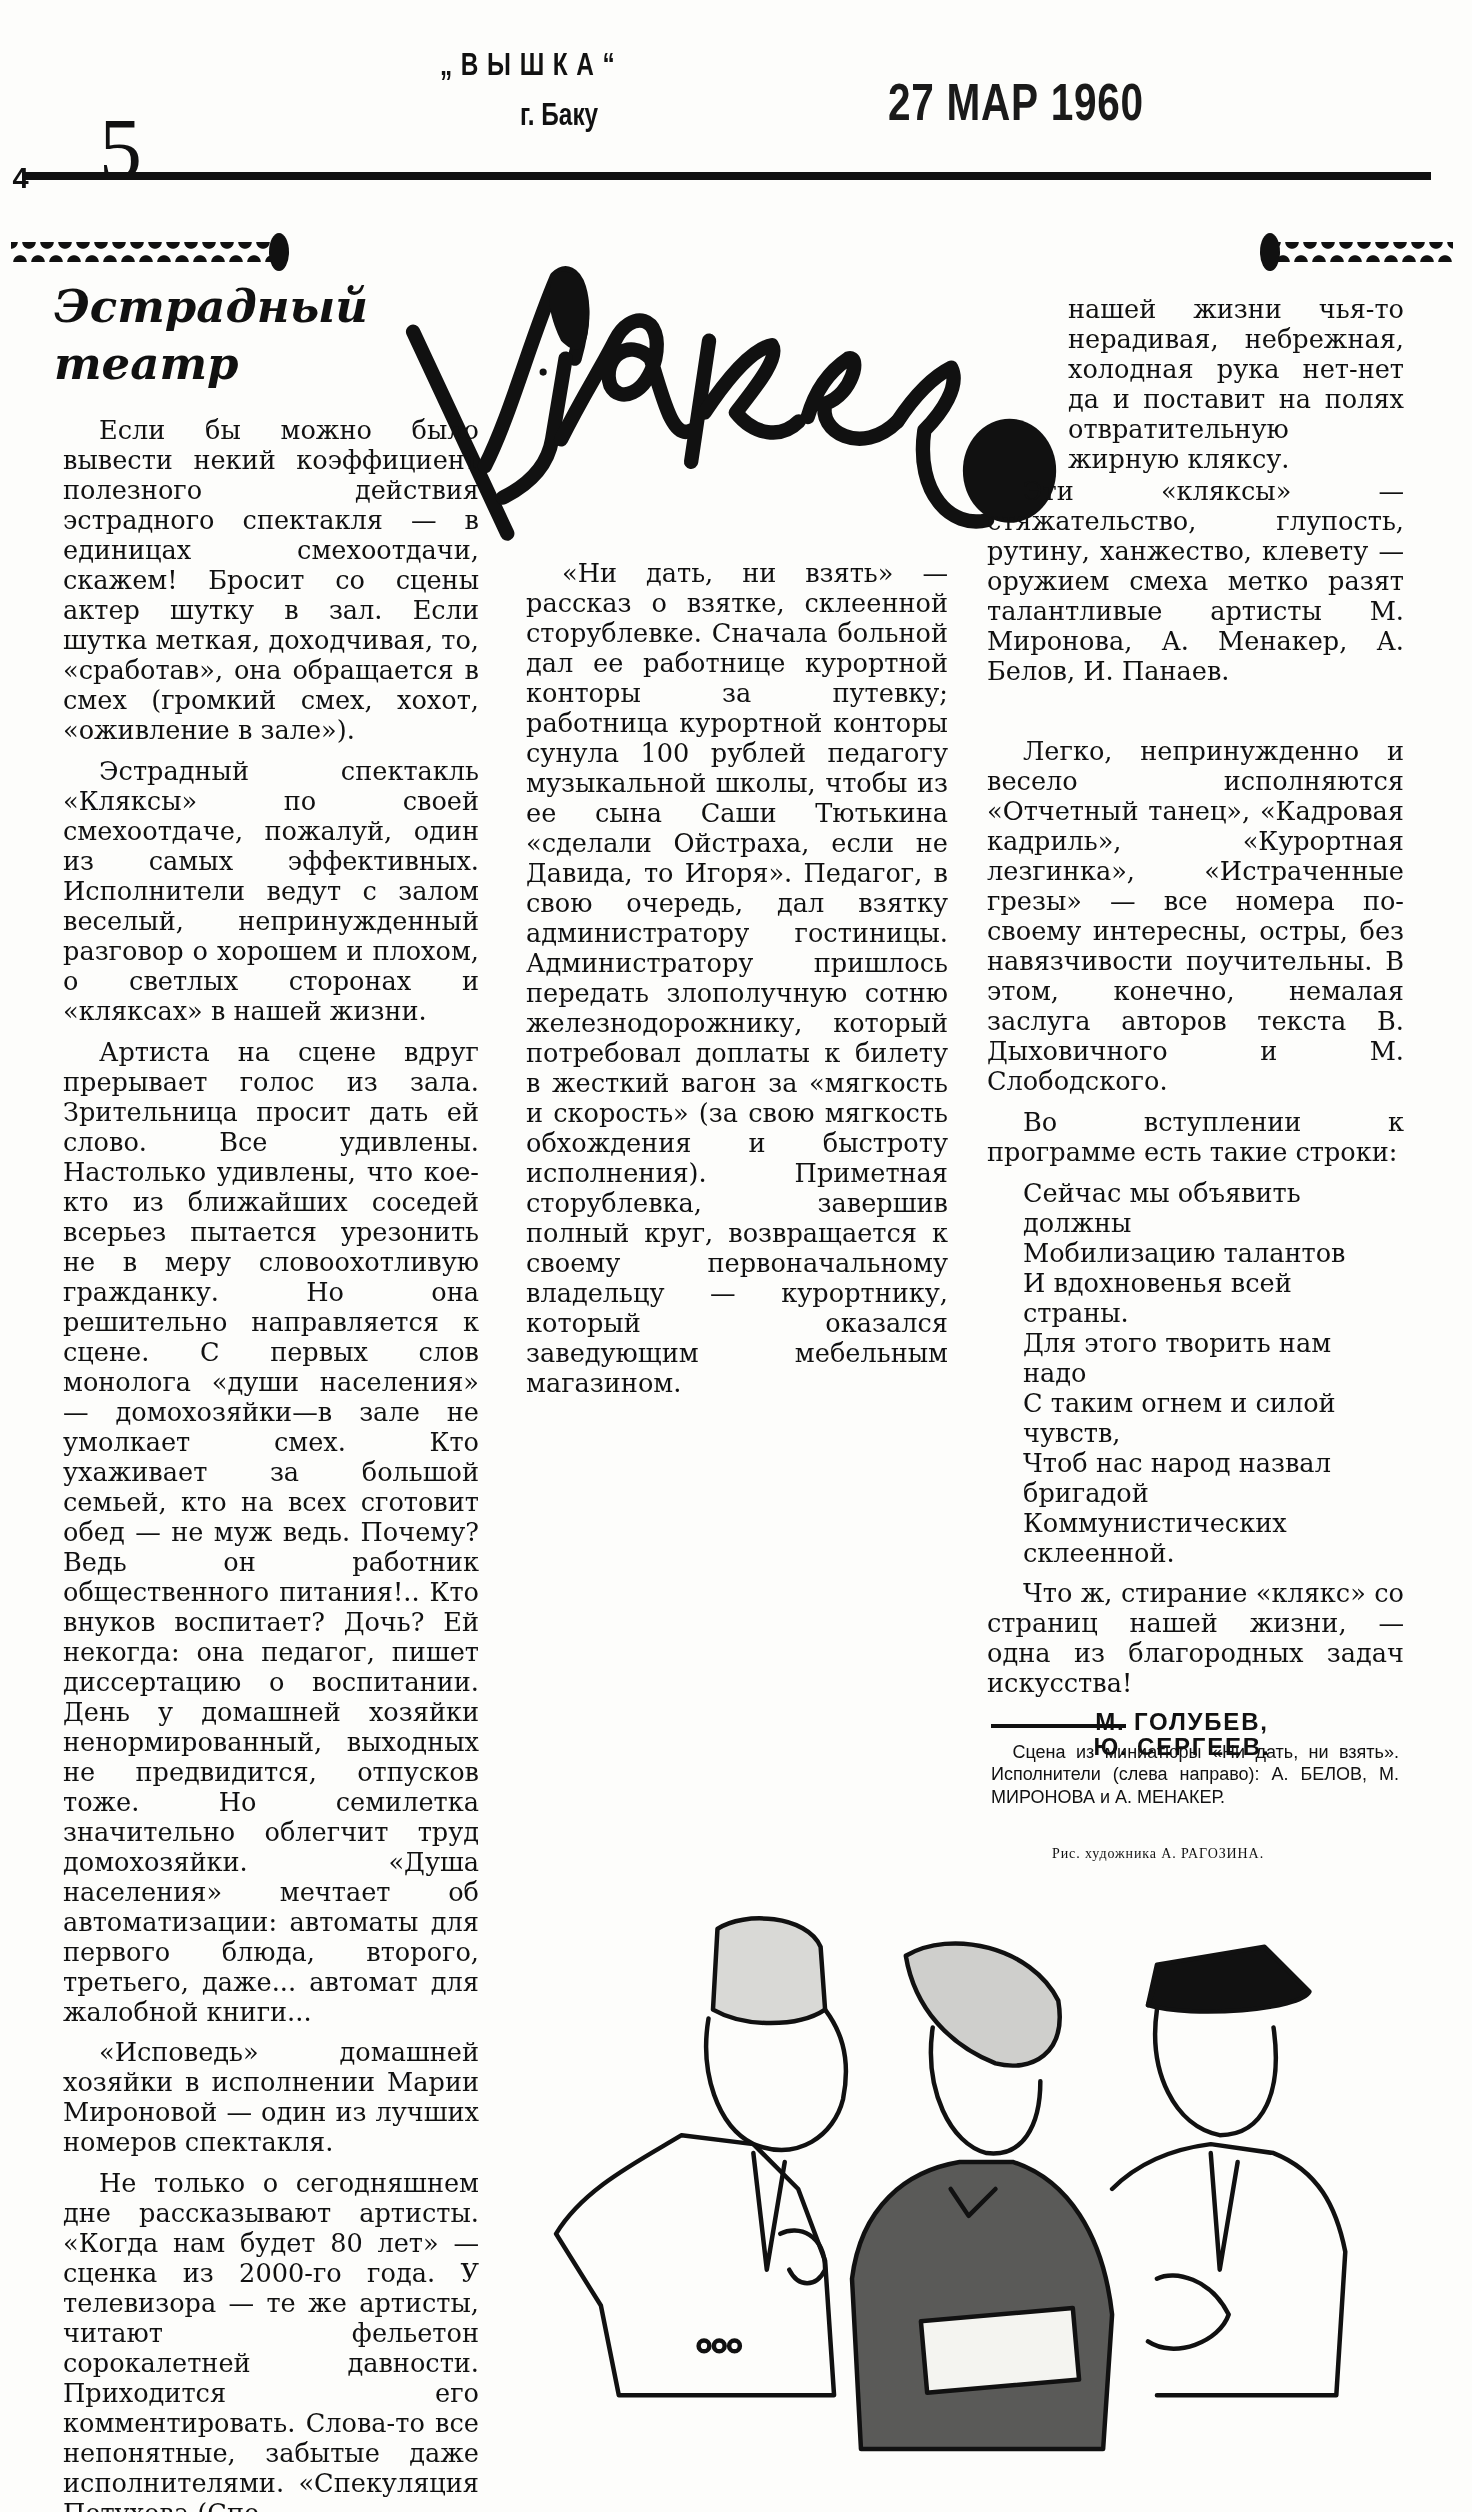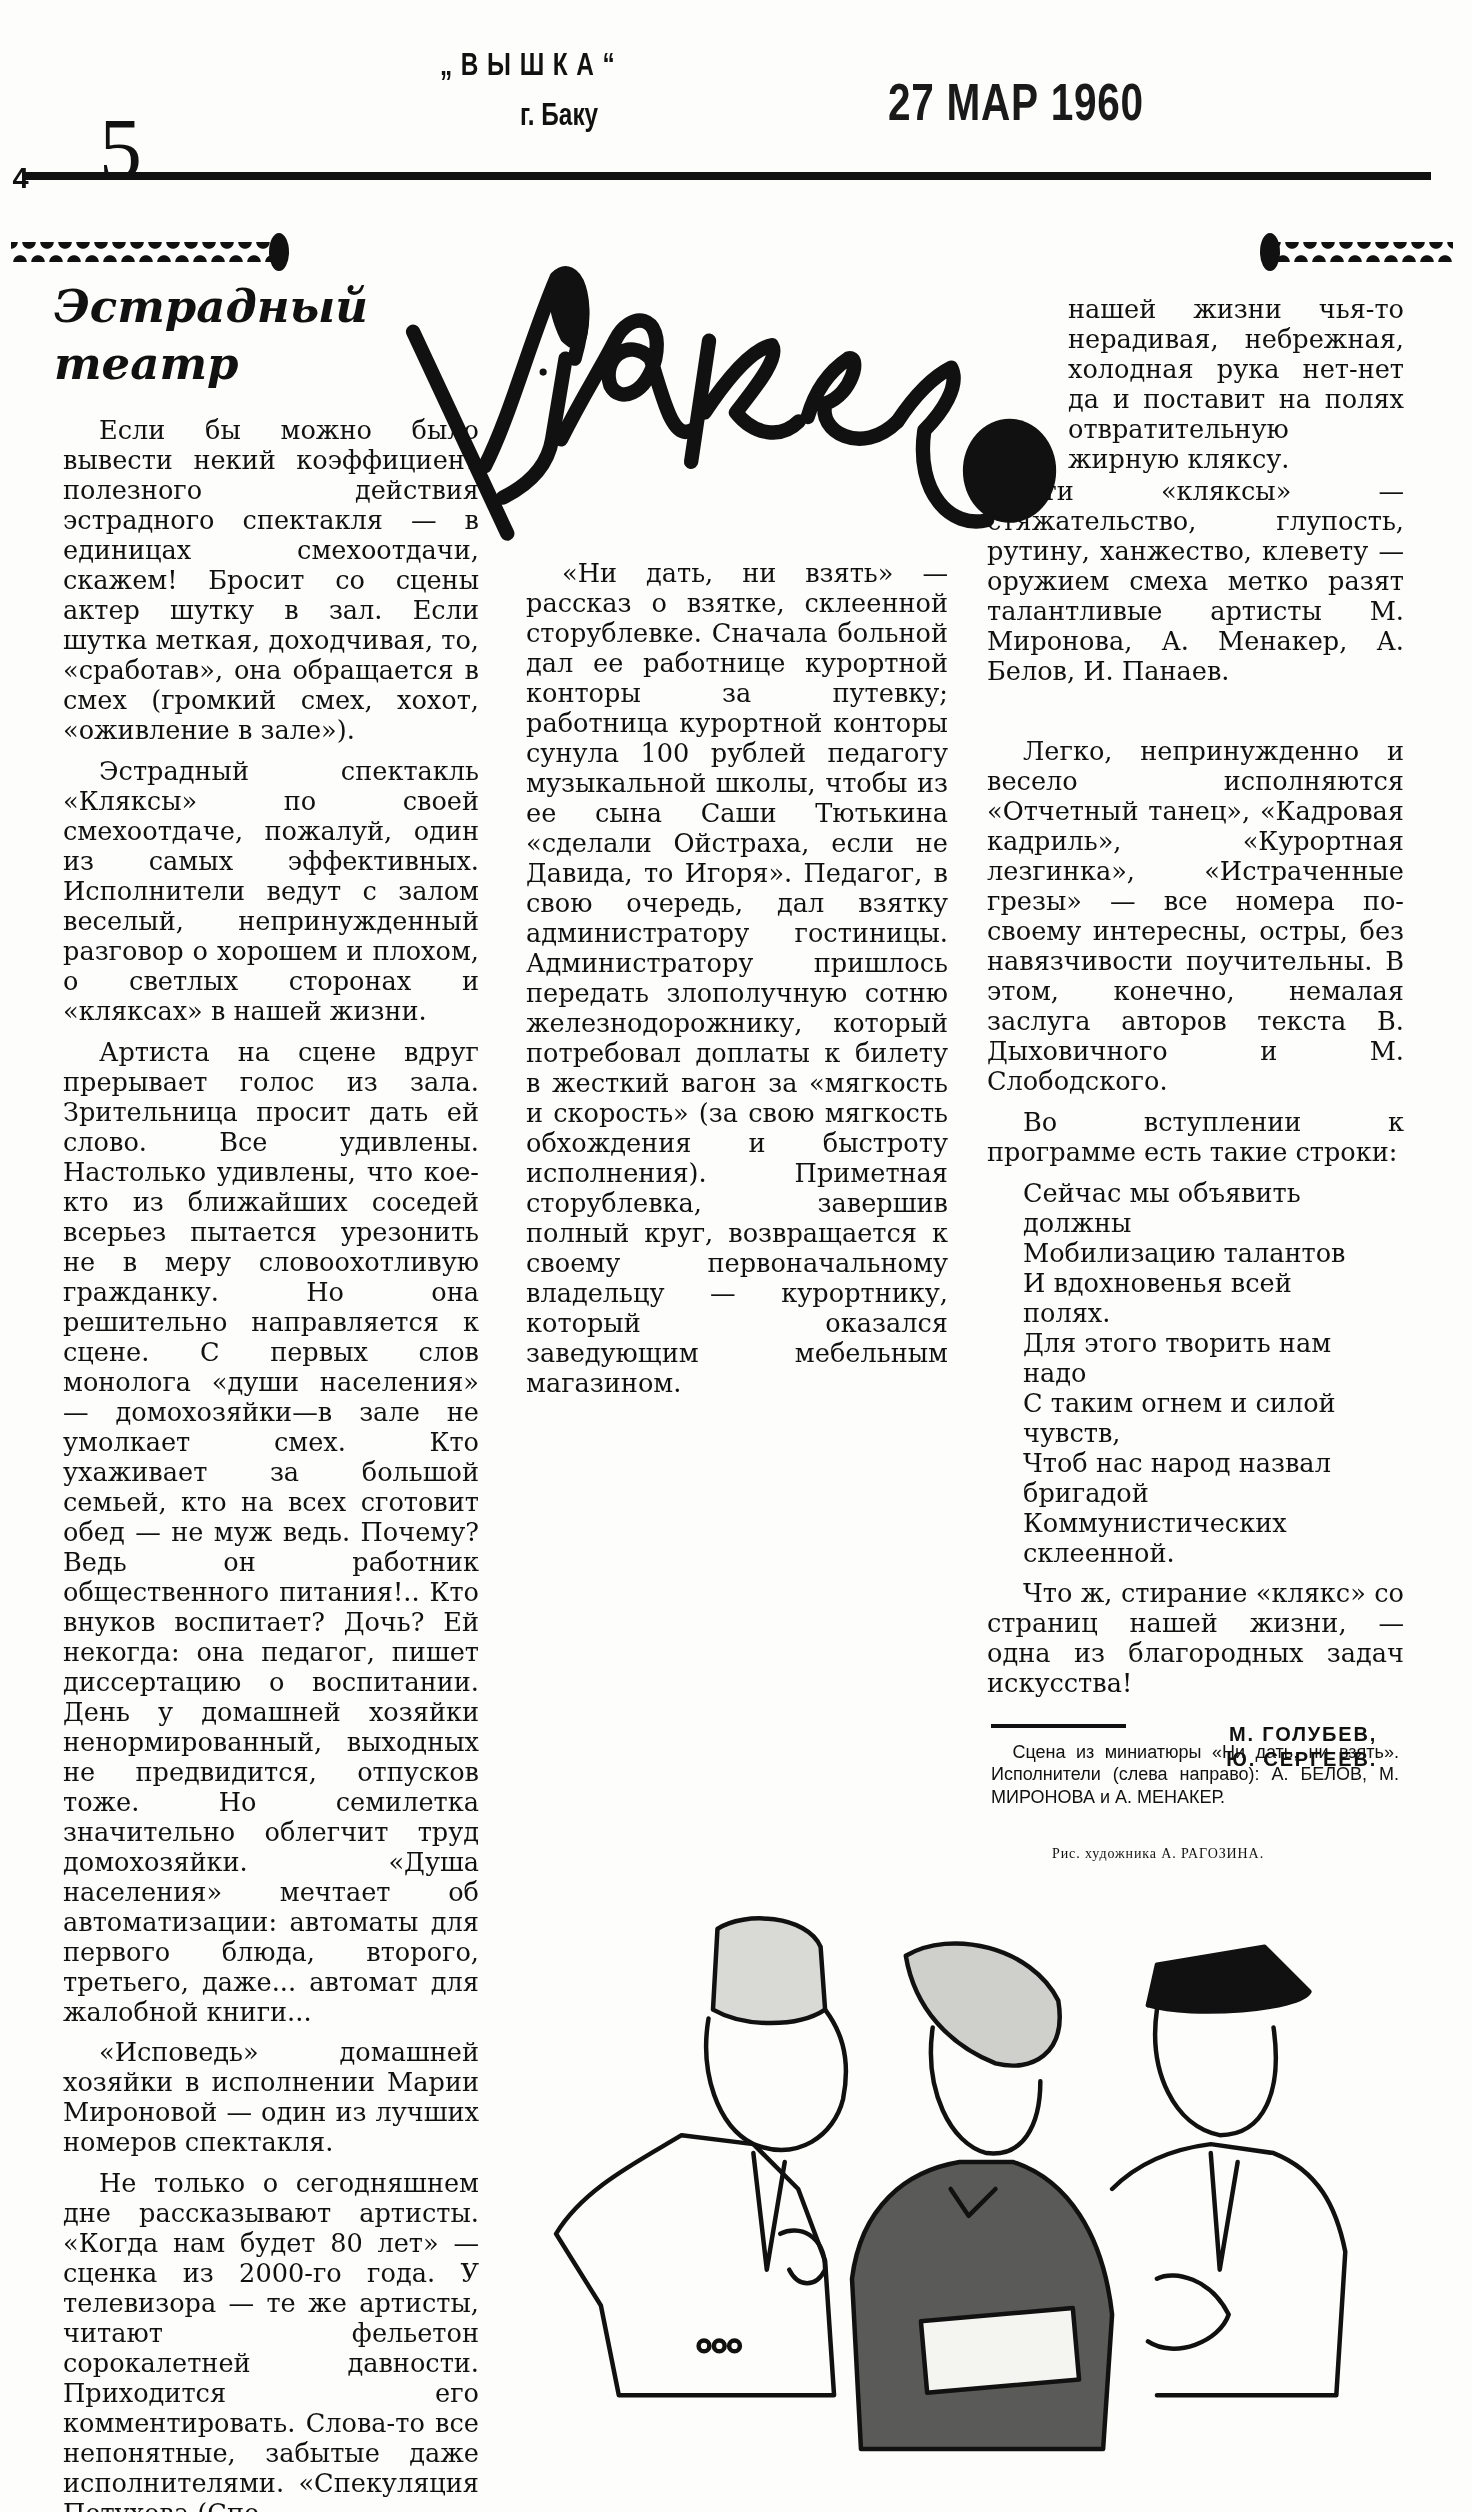--- a/index.html
+++ b/index.html
@@ -27,21 +27,21 @@
   .kljaksy { left: 395px; top: 260px; width: 664px; height: 287px; }
 
   .col { font-size: 25.6px; line-height: 30px; text-align: justify; hyphens: manual; }
   .col p { margin: 0 0 10.8px 0; text-indent: 36px; }
   .col-left { left: 63px; top: 415px; width: 416px; }
   .col-mid { left: 526px; top: 558px; width: 422px; }
   .col-right { left: 994px; top: 294px; width: 408px; }
   .poem { margin: 5.4px 0 10.8px 36px; font-size: 25.6px; line-height: 30px; }
   .poem .line { display: block; }
   .poem .cont { display: block; text-align: left; padding-right: 7.2px; }
-  .signature { text-align: right; font-family: "Liberation Sans", sans-serif; font-weight: bold; font-size: 20px; line-height: 25px; letter-spacing: 1.8px; margin-top: 24px; padding-right: 27px; }
+  .signature { text-align: center; font-family: "Liberation Sans", sans-serif; font-weight: bold; font-size: 24px; line-height: 25px; letter-spacing: 1.8px; margin-top: 11px; padding-right: 27px; }
   .caption-rule { left: 991px; top: 1724px; width: 135px; height: 3.6px; background: #111; }
   .caption { left: 991px; top: 1741px; width: 408px; font-family: "Liberation Sans", sans-serif; font-weight: normal; font-size: 18px; line-height: 22.4px; text-align: justify; text-indent: 21.5px; }
   .credit { left: 1052px; top: 1846px; font-family: "Liberation Serif", serif; font-size: 14px; letter-spacing: 0.9px; }
   .illustration { left: 529px; top: 1893px; width: 933px; height: 574px; }
 </style>
 </head>
 <body>
 
 <div class="abs masthead-paper">„ВЫШКА“</div>
 <div class="abs masthead-city">г. Баку</div>
@@ -97,21 +97,21 @@
 </div>
 
 <div class="abs col" style="left:987px; top:736px; width:417px;">
   <p>Легко, непринужденно и весело исполняются «Отчетный танец», «Кадровая кадриль», «Курортная лезгинка», «Истраченные грезы» — все номера по-своему интересны, остры, без навязчивости поучительны. В этом, конечно, немалая заслуга авторов текста В. Дыховичного и М. Слободского.</p>
   <p>Во вступлении к программе есть такие строки:</p>
   <div class="poem">
     <span class="line">Сейчас мы объявить</span>
     <span class="cont">должны</span>
     <span class="line">Мобилизацию талантов</span>
     <span class="line">И вдохновенья всей</span>
-    <span class="cont">полях.</span>
+    <span class="cont">страны.</span>
     <span class="line">Для этого творить нам</span>
     <span class="cont">надо</span>
     <span class="line">С таким огнем и силой</span>
     <span class="cont">чувств,</span>
     <span class="line">Чтоб нас народ назвал</span>
     <span class="cont">бригадой</span>
     <span class="line">Коммунистических</span>
     <span class="cont">склеенной.</span>
   </div>
   <p>Что ж, стирание «клякс» со страниц нашей жизни, — одна из благородных задач искусства!</p>

